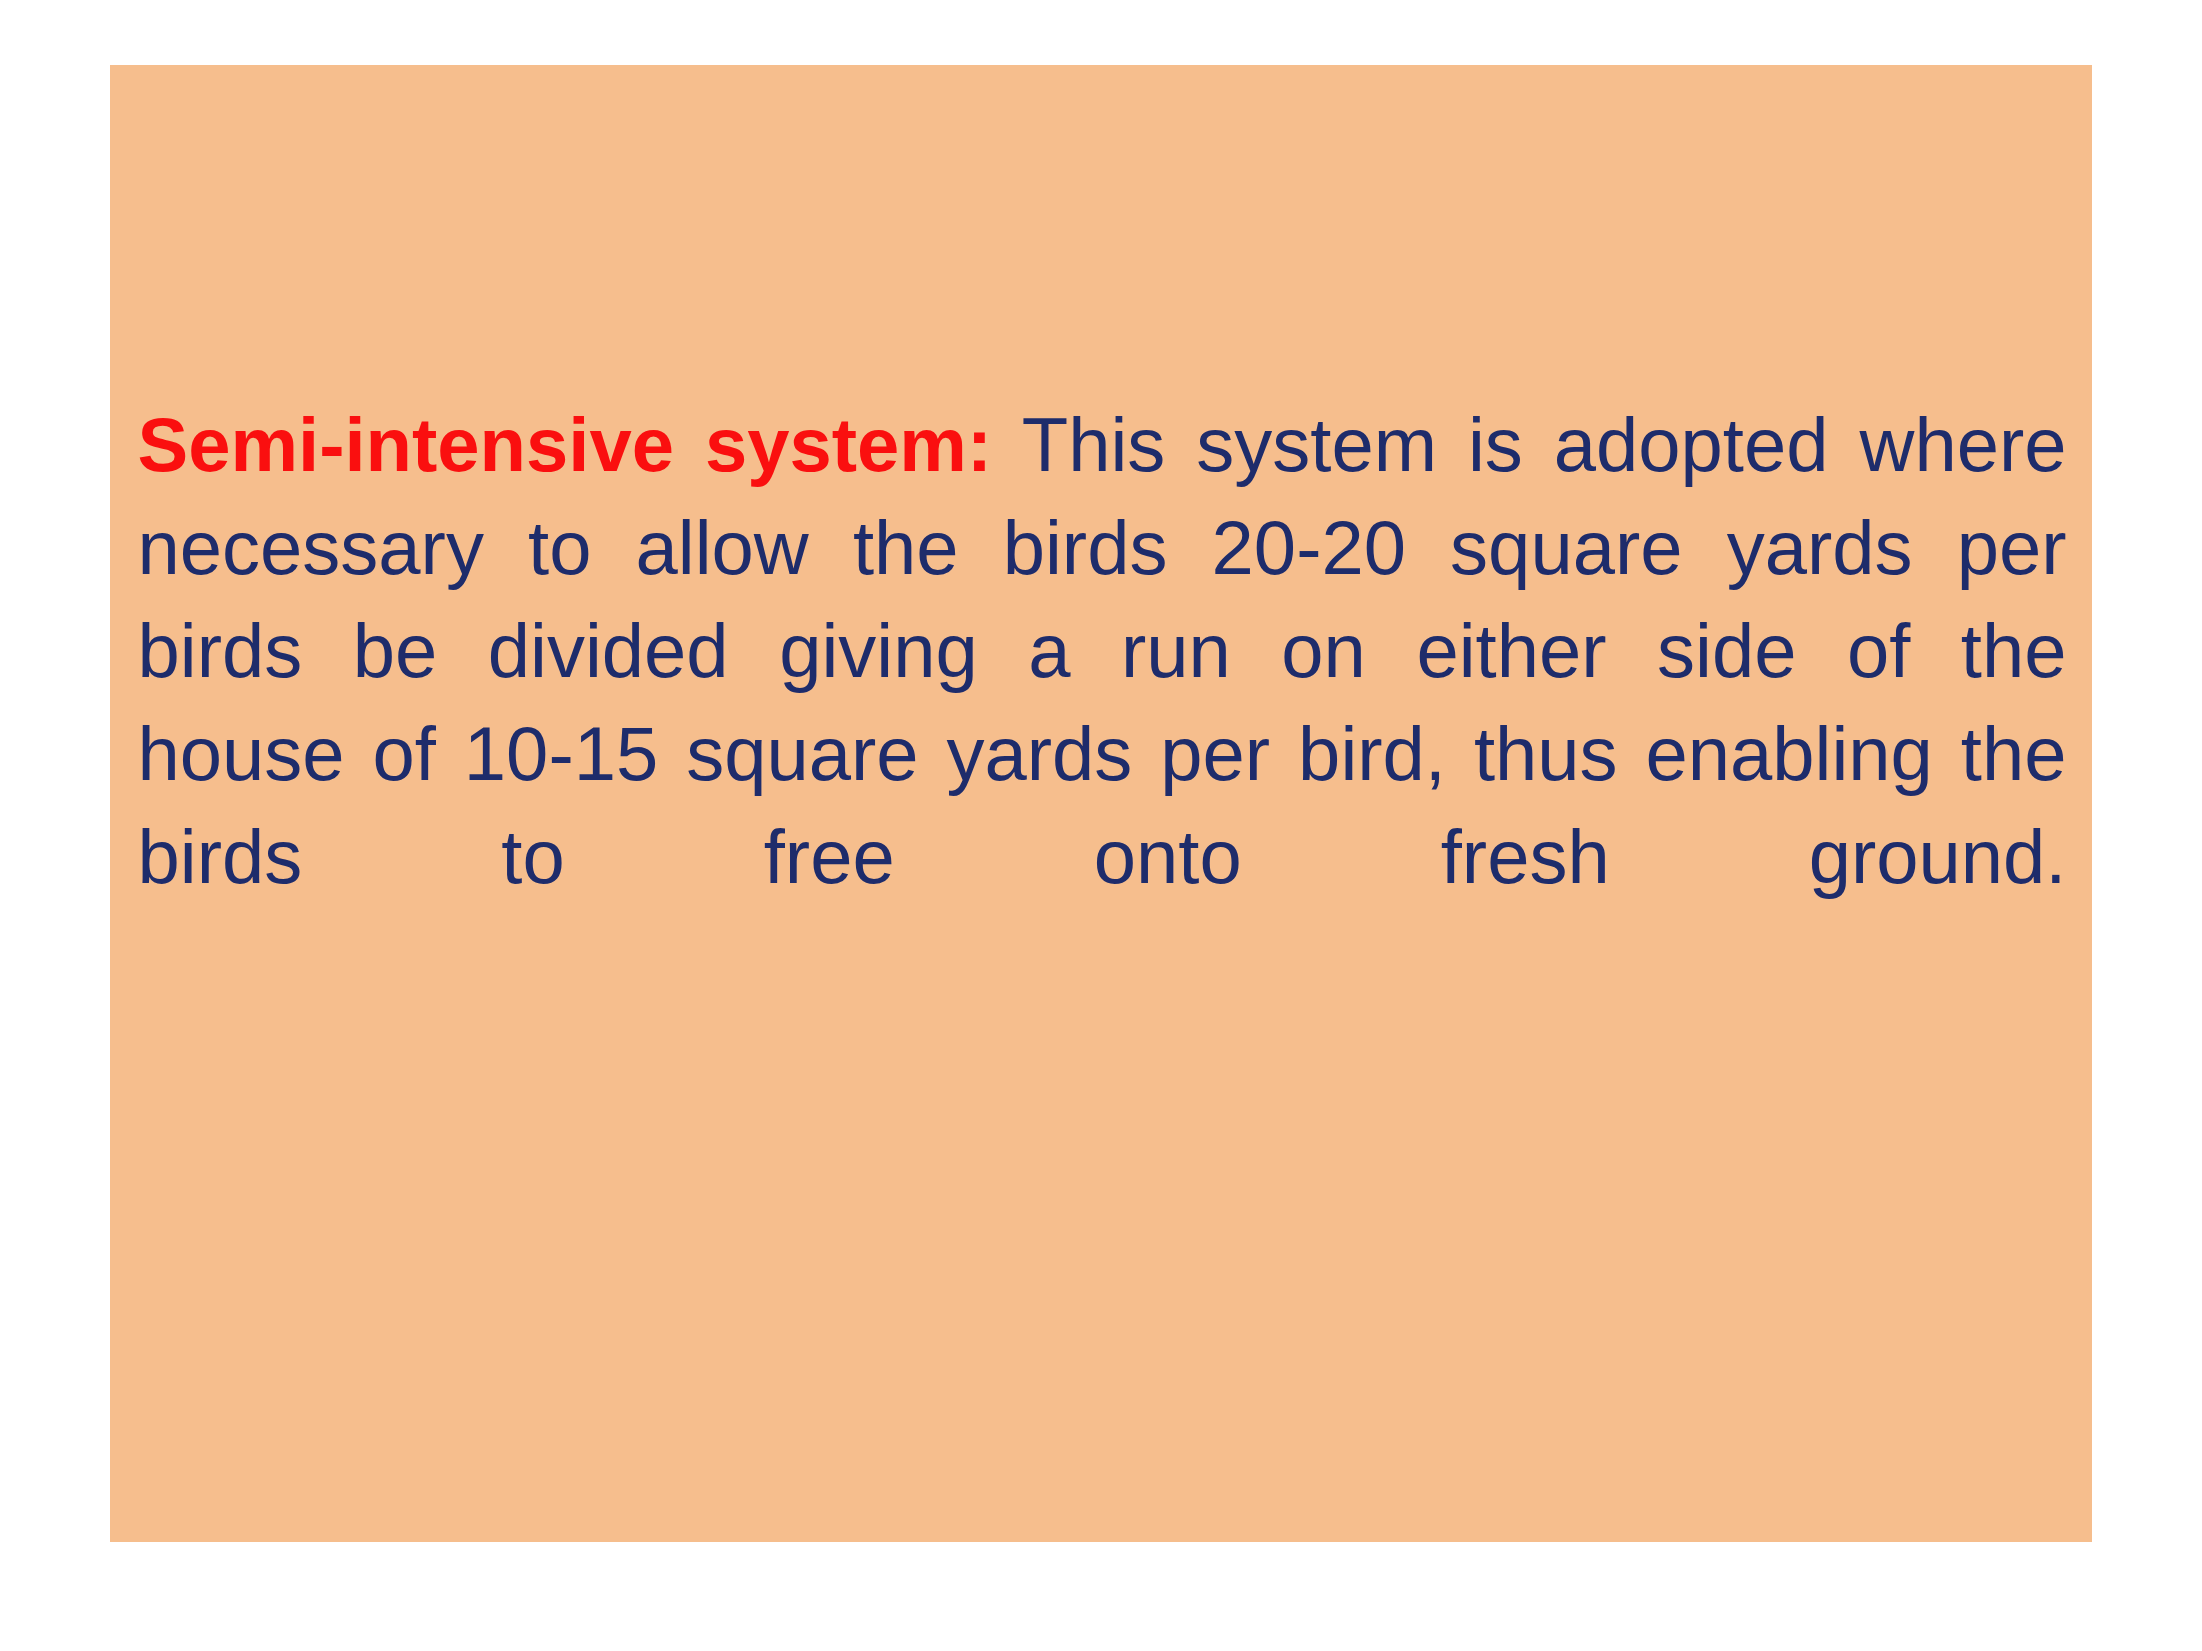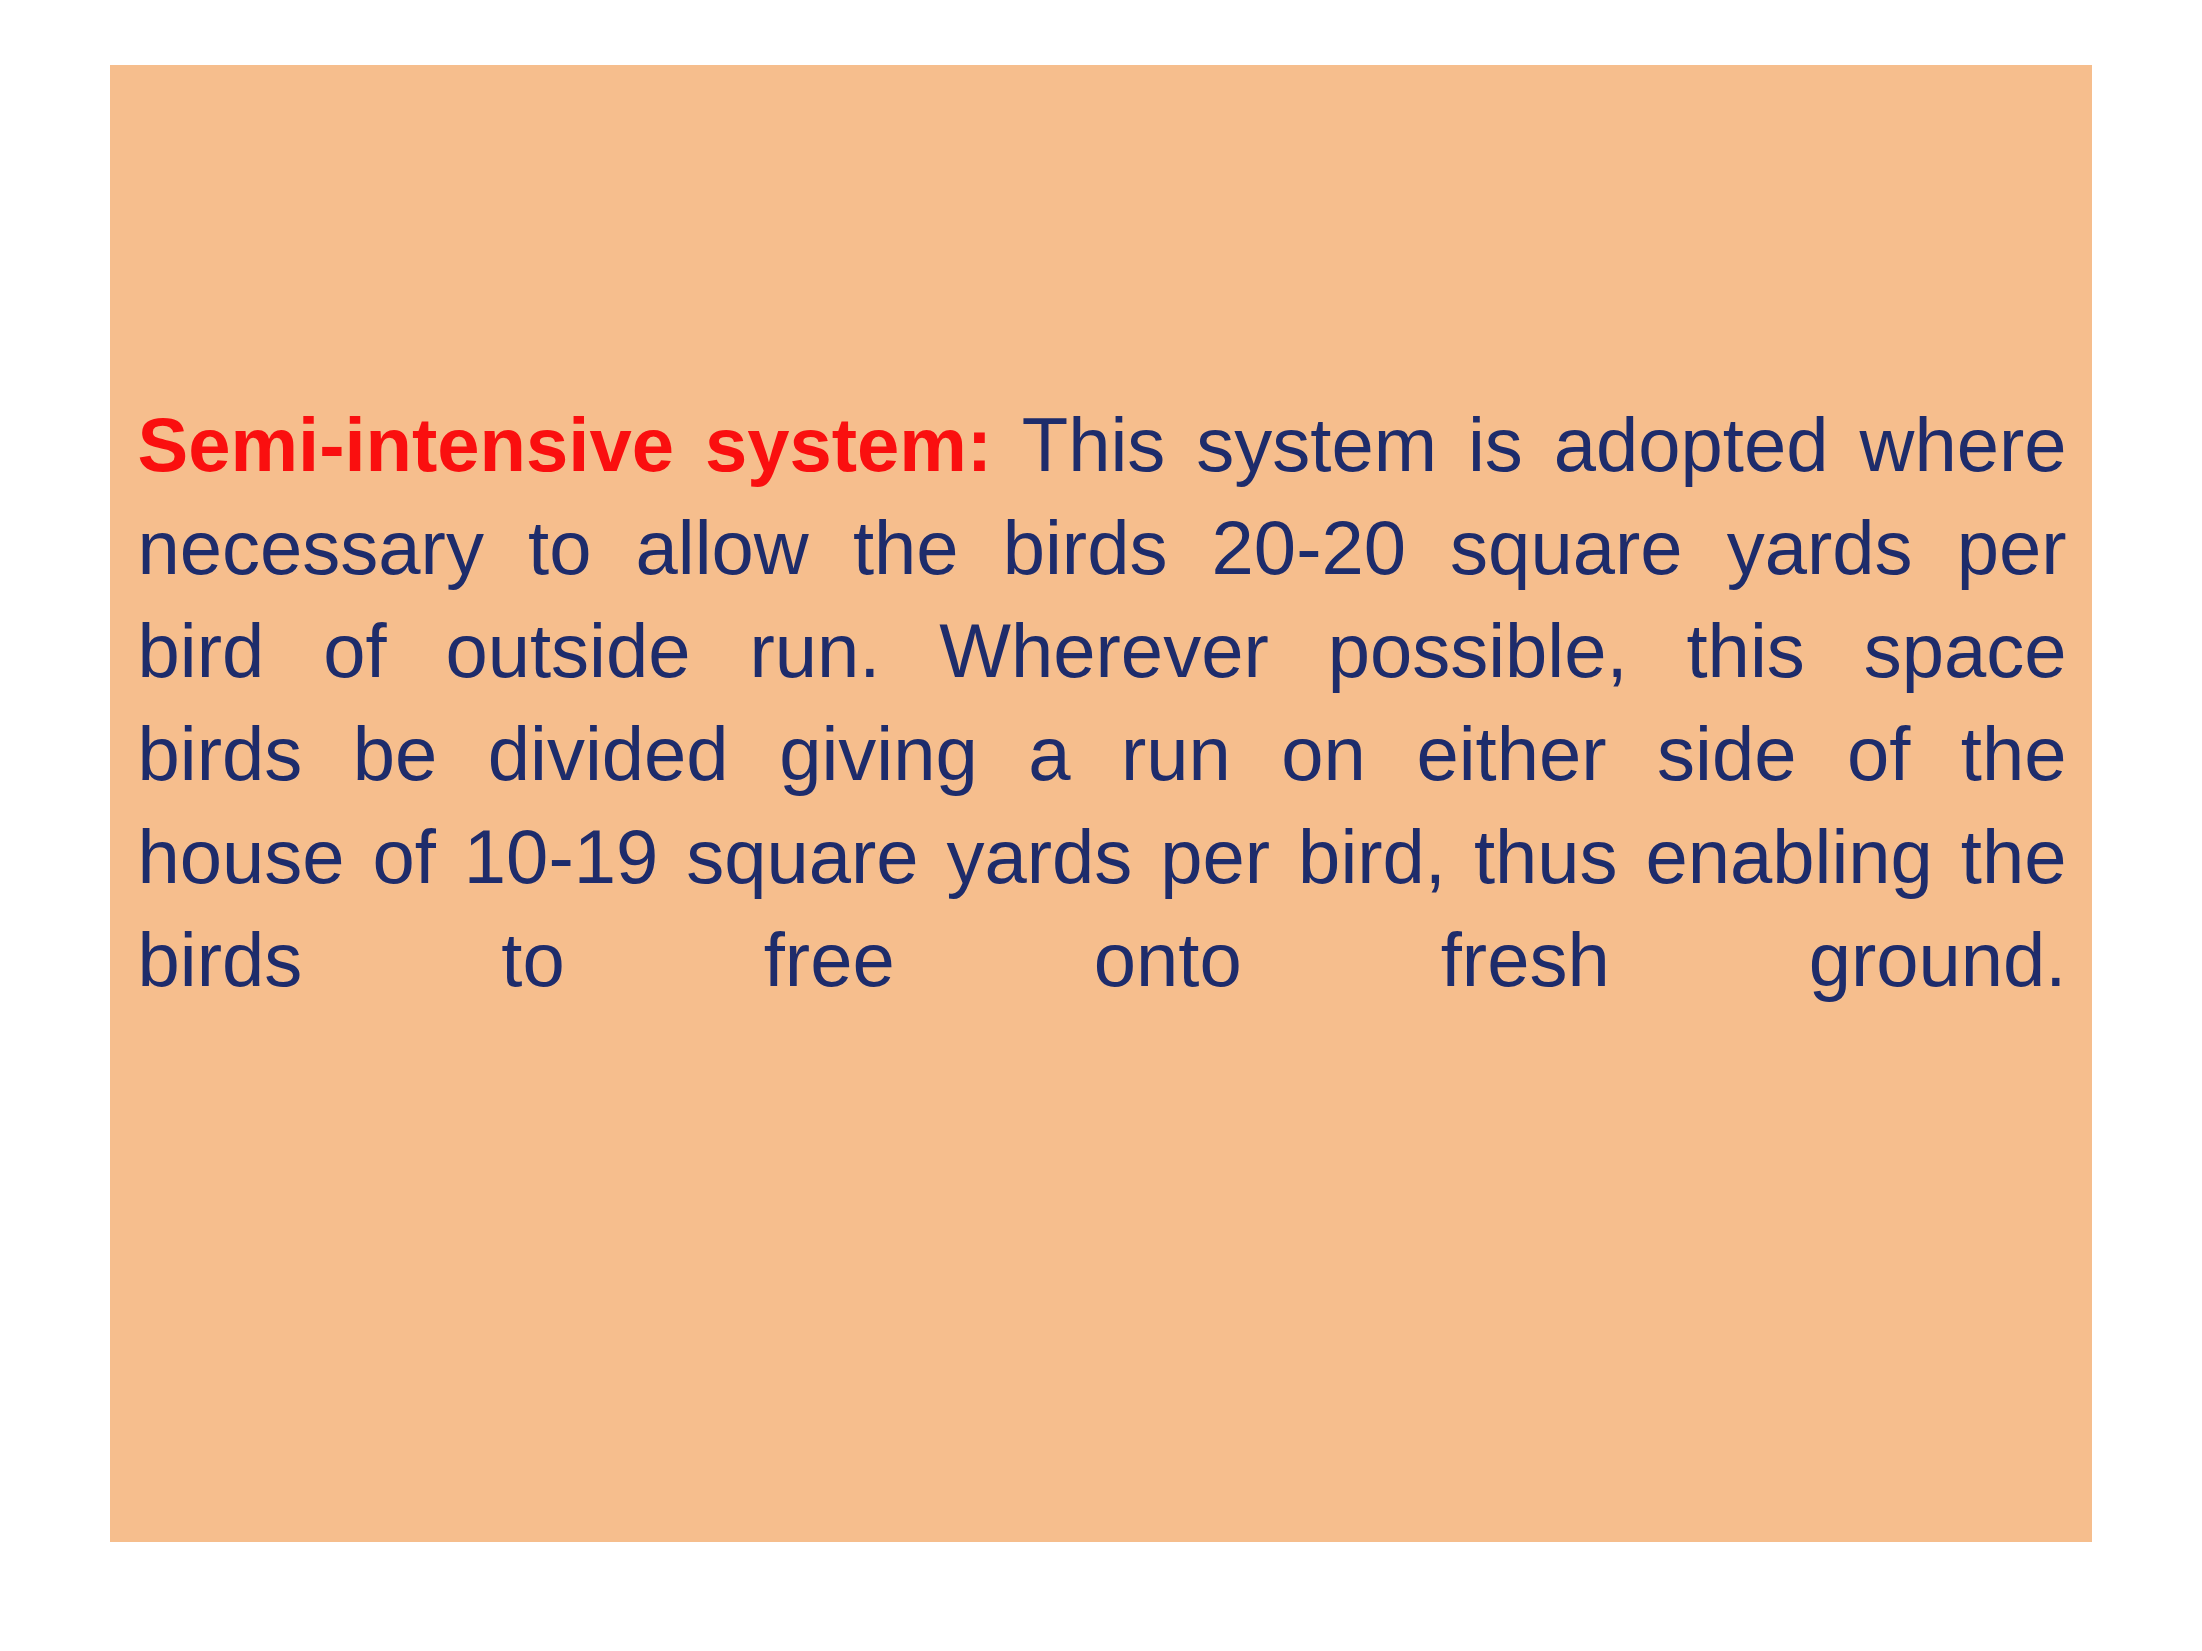--- a/index.html
+++ b/index.html
@@ -46,20 +46,19 @@
   }
 </style>
 </head>
 <body>
 
 <div class="canvas">
   <div class="slide-panel">
     <div class="text-block">
       <div class="line"><span class="heading-lead">Semi-intensive system:</span> <span>This system is adopted where</span></div>
       <div class="line">necessary to allow the birds 20-20 square yards per</div>
-      <div class="line">bird of outside run. Wherever possible, this space</div>
       <div class="line">birds be divided giving a run on either side of the</div>
-      <div class="line">house of 10-19 square yards per bird, thus enabling the</div>
+      <div class="line">house of 10-15 square yards per bird, thus enabling the</div>
       <div class="line">birds to free onto fresh ground.</div>
     </div>
   </div>
 </div>
 
 
 </body></html>

